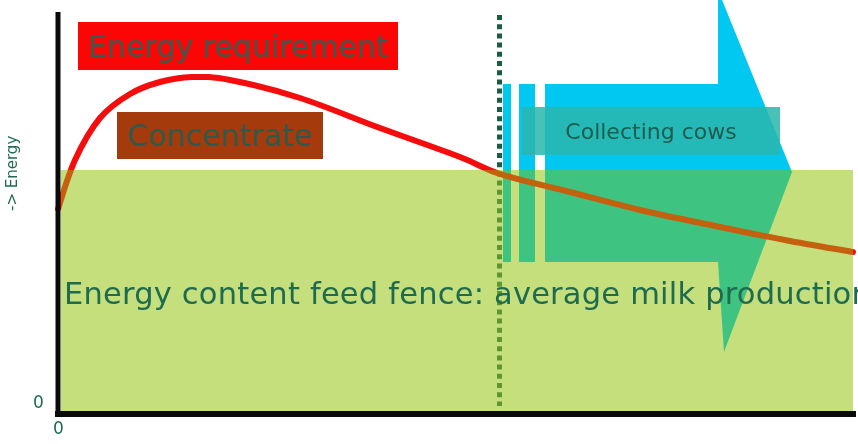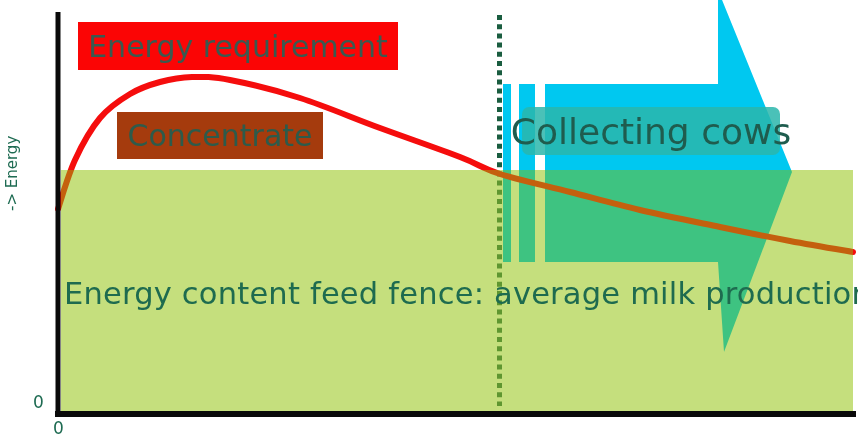--- a/index.html
+++ b/index.html
@@ -23,21 +23,21 @@
     color: #3a5a50; font-size: 30px;
   }
   .box-concentrate {
     left: 117px; top: 112px; width: 206px; height: 47px;
     background: #a53b0d;
     color: #2d5b4b; font-size: 30px;
   }
   .box-collecting {
     left: 522px; top: 107px; width: 258px; height: 48px;
     background: rgba(42, 182, 172, 0.85);
-    color: #1f5c4e; font-size: 36px; border-radius: 7px;
+    color: #1f5c4e; font-size: 22px;
   }
   .feed-fence-label {
     position: absolute;
     left: 64px; top: 276px;
     color: #1e6b4f; font-size: 30.5px;
     letter-spacing: 0.2px;
     white-space: nowrap;
   }
   .y-axis-title {
     position: absolute;

